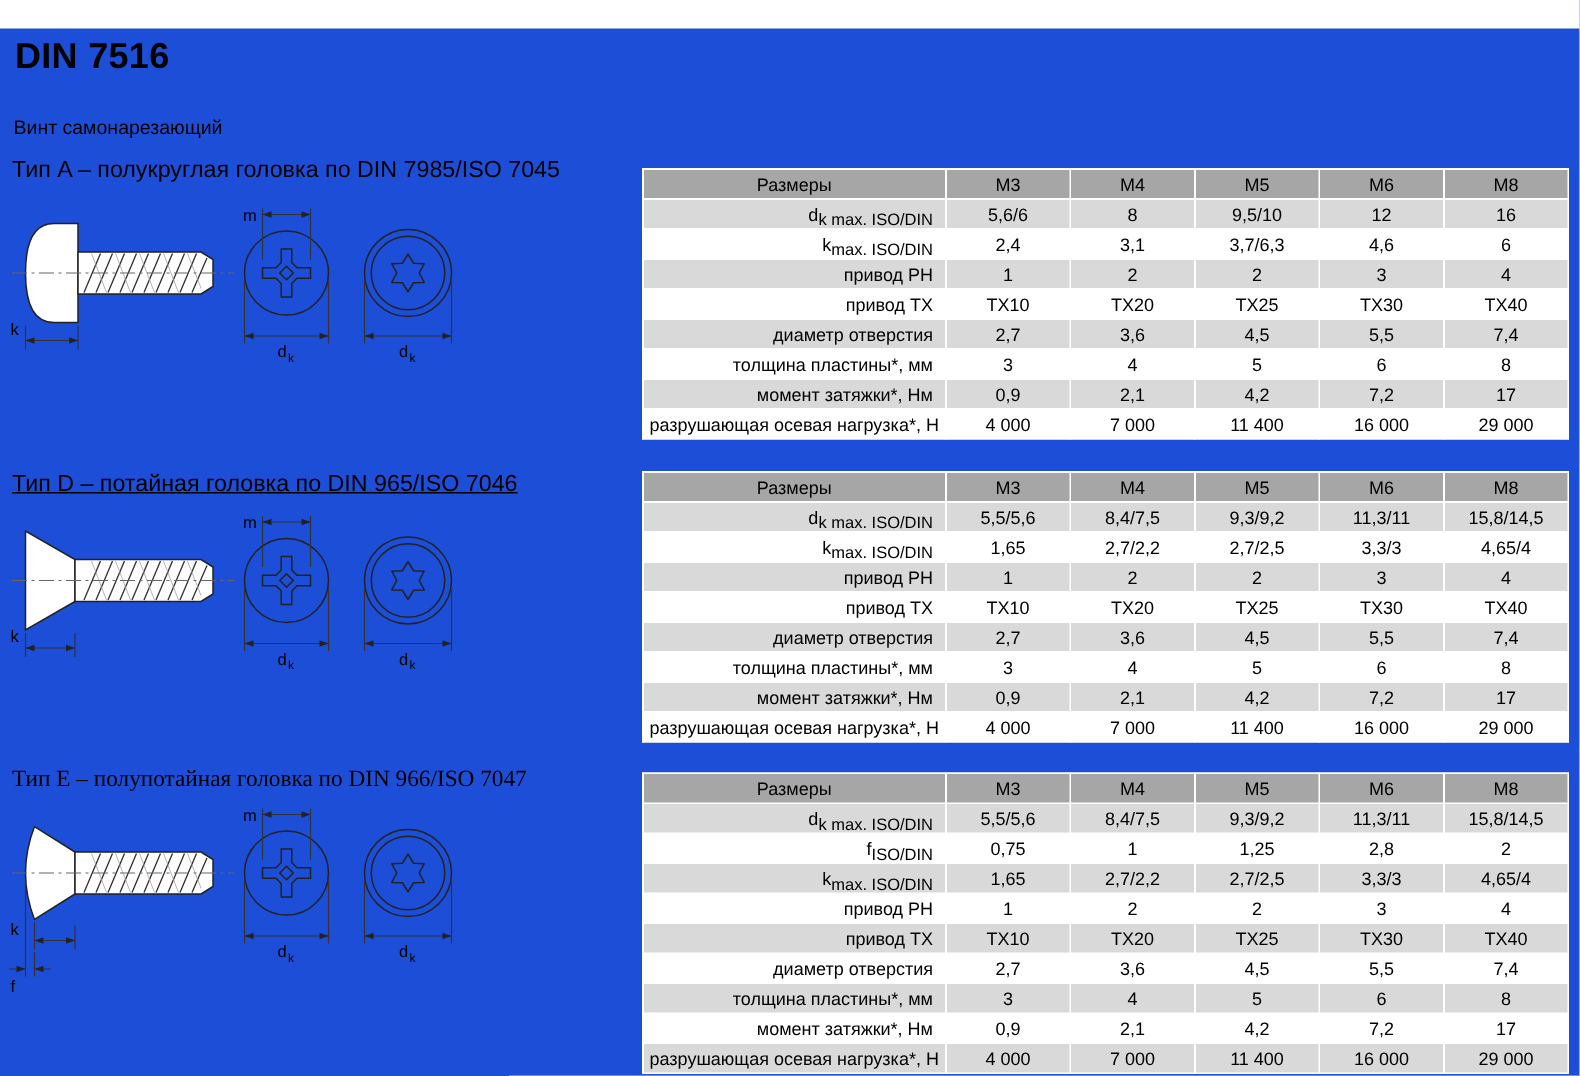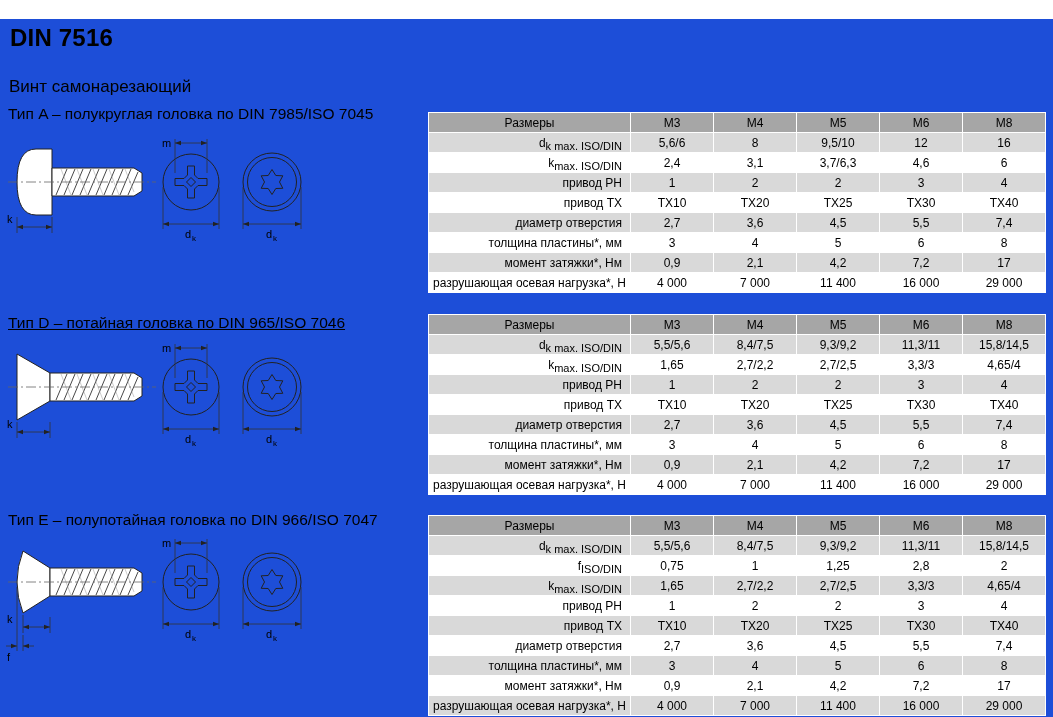--- a/index.html
+++ b/index.html
@@ -1,21 +1,21 @@
 <!DOCTYPE html>
 <html><head>
 <meta charset="utf-8">
 <style>
   * { margin:0; padding:0; box-sizing:border-box; }
   html,body { background:#fff; }
   body { width:1053px; height:717px; font-family:"Liberation Sans",sans-serif; color:#000; position:relative; overflow:hidden; }
   .page { position:absolute; left:0; top:0; width:1053px; height:717px; background:#1d4ed8;margin-top:19px; }
 
   .title { position:absolute; left:10px; top:5px; font-size:24px; font-weight:bold; letter-spacing:0.2px; }
-  .subtitle { position:absolute; left:9px; top:58px; font-size:17px; }
+  .subtitle { position:absolute; left:9px; top:58px; font-size:13px; }
   .section-heading { position:absolute; left:8px; font-size:15.5px; white-space:nowrap;text-align:center; }
 
   table.spec { position:absolute; left:428px; border-collapse:collapse; table-layout:fixed; width:617px; background:#fff; }
   table.spec th, table.spec td {
     border:1px solid #ffffff; font-size:12px; height:20px;
     padding:0 4px; text-align:center; vertical-align:middle;
     overflow:hidden; white-space:nowrap;
   }
   table.spec th { background:#a6a6a6; font-weight:normal; }
   table.spec tr.shade td { background:#d9d9d9; }
@@ -304,21 +304,21 @@
           <td class="rowlabel"><span>разрушающая осевая нагрузка*, Н</span></td>
           <td>4 000</td>
           <td>7 000</td>
           <td>11 400</td>
           <td>16 000</td>
           <td>29 000</td>
         </tr>
       </tbody>
     </table>
 
-  <div class="section-heading" style="top:492px;">Тип E – полупотайная головка по DIN 966/ISO 7047</div>
+  <div class="section-heading" style="top:492px;font-family:Liberation Serif, serif;">Тип E – полупотайная головка по DIN 966/ISO 7047</div>
 
   <svg class="drawing" style="left:4px; top:508px;" width="420" height="140" viewBox="0 0 420 140">
     <g>
       <path class="ln fillw" d="M19,24 Q7,55 19,86 L46,69 L46,41 Z"></path>
       <path class="ln fillw" d="M46,41 L130,41 L138,46 L138,64 L130,69 L46,69 Z"></path>
       <path class="thr" d="M52,68 L63,42 M60,68 L71,42 M68,68 L79,42 M76,68 L87,42 M84,68 L95,42 M92,68 L103,42 M100,68 L111,42 M108,68 L119,42 M116,68 L127,42 M124,68 L134,45"></path>
       <path class="thr2" d="M57,42 L67,68 M73,42 L83,68 M89,42 L99,68 M105,42 L115,68 M121,42 L130,65"></path>
       <line class="cl" x1="4" y1="55" x2="152" y2="55"></line>
       <line class="dim" x1="19" y1="88" x2="19" y2="106"></line>
       <line class="dim" x1="46" y1="90" x2="46" y2="106"></line>

